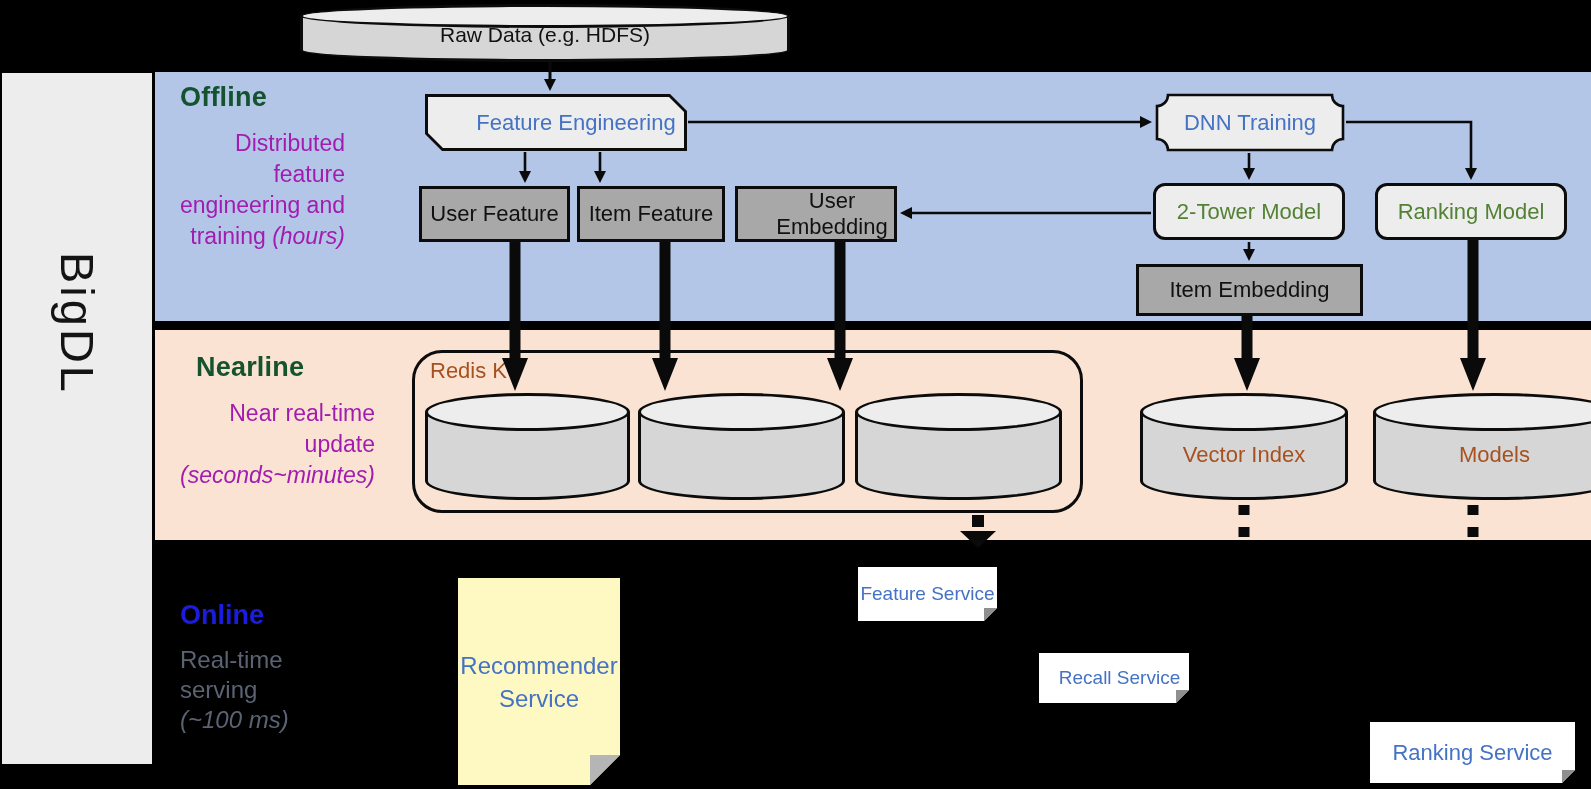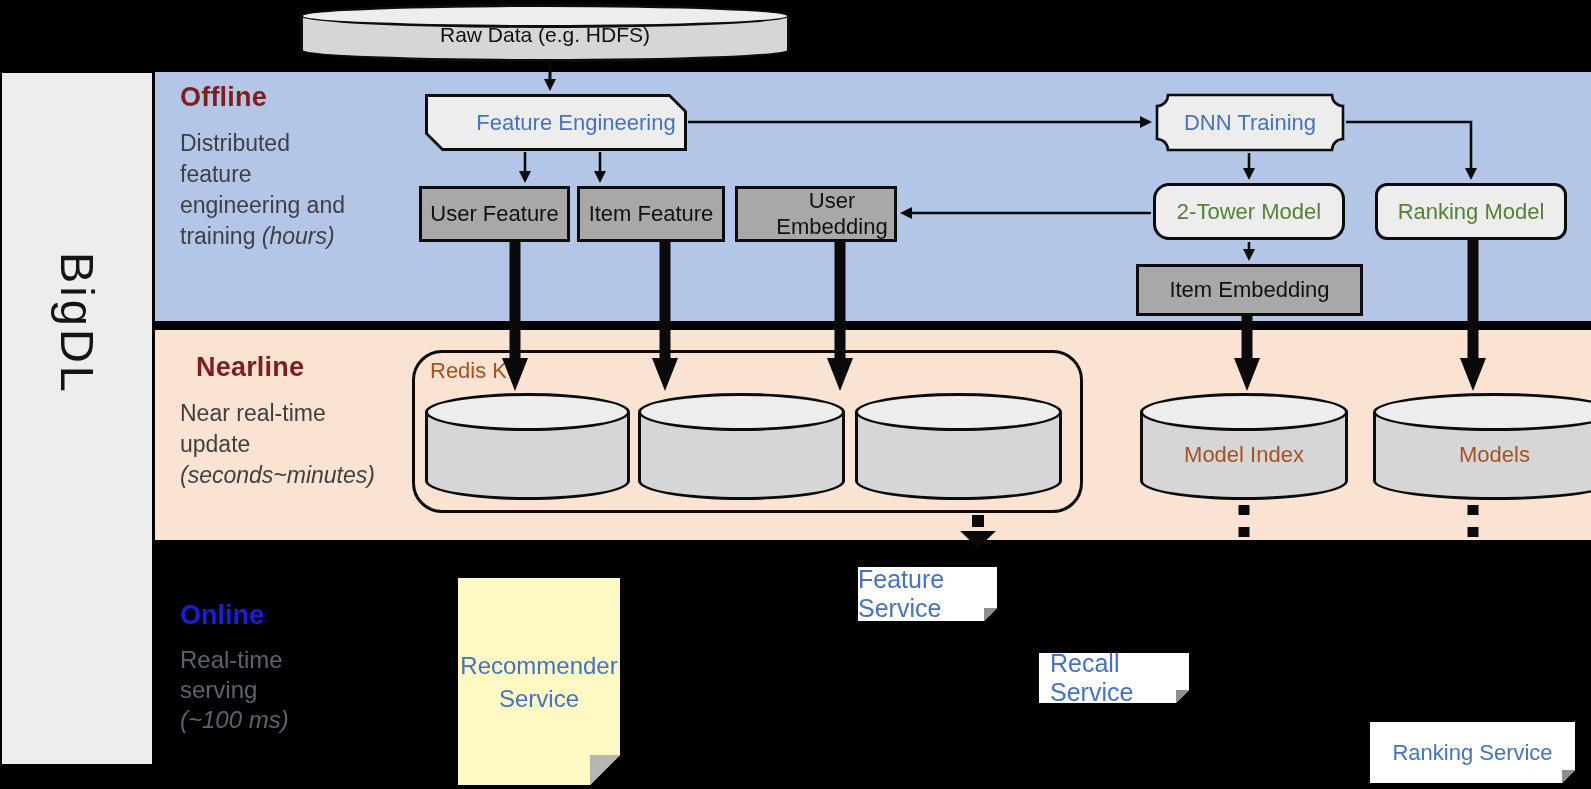--- a/index.html
+++ b/index.html
@@ -5,22 +5,22 @@
   html,body{margin:0;padding:0;background:#000;}
   #canvas{
     position:relative;width:1591px;height:789px;background:#000;overflow:hidden;
     font-family:"Liberation Sans","DejaVu Sans",sans-serif;
   }
   .abs{position:absolute;}
   
   .sec{position:absolute;left:155px;width:1436px;}
   .sec-offline{top:72px;height:249px;background:#b3c6e8;}
   .sec-nearline{top:330px;height:210px;background:#fbe3d4;}
-  .sec-title{position:absolute;left:25px;font-size:27px;font-weight:600;color:#7f1d1d;letter-spacing:.2px;}
-  .sec-desc{position:absolute;left:25px;font-size:23px;line-height:31px;color:#404040;white-space:pre-line;}
+  .sec-title{position:absolute;left:25px;font-size:27px;font-weight:600;color:#14532d;letter-spacing:.2px;}
+  .sec-desc{position:absolute;left:25px;font-size:23px;line-height:31px;color:#a21caf;white-space:pre-line;text-align:right;}
   .sec-desc .it{font-style:italic;}
   .online-title{position:absolute;left:180px;top:600px;font-size:27px;font-weight:700;color:#1c1ce0;}
   .online-desc{position:absolute;left:180px;top:645px;font-size:24px;line-height:30px;color:#5b6373;white-space:pre-line;}
   .online-desc .it{font-style:italic;}
   
   .brandbar{left:2px;top:73px;width:150px;height:691px;background:#ededed;}
   .brandtext{
     left:50px;top:252px;writing-mode:vertical-rl;font-size:47px;color:#141414;
     letter-spacing:3px;font-weight:400;
   }
@@ -55,21 +55,21 @@
   .cyl-flat .cap-bottom{height:24px;}
   .cyl-flat .bodyp{top:12px;bottom:12px;}
   .cyl-flat .cap-top{height:24px;}
   .cyl-flat .clabel{top:32%;font-size:21px;color:#111;}
   
   .kv-frame{left:412px;top:350px;width:671px;height:163px;border:3px solid #0c0c0c;
      border-radius:30px;box-sizing:border-box;background:transparent;}
   .kv-label{left:430px;top:358px;font-size:22px;}
   
   .note{position:absolute;background:#fff;display:flex;align-items:center;justify-content:center;
-        font-size:25px;color:#4472c4;
+        font-size:19px;color:#4472c4;
         clip-path:polygon(0 0,100% 0,100% calc(100% - 13px),calc(100% - 13px) 100%,0 100%);}
   .note .fold{position:absolute;right:0;bottom:0;width:13px;height:13px;background:#8f8f8f;
         clip-path:polygon(0 100%,100% 0,0 0);}
   .doc{left:458px;top:578px;width:162px;height:207px;background:#fef9c3;
        clip-path:polygon(0 0,100% 0,100% calc(100% - 30px),calc(100% - 30px) 100%,0 100%);
        display:flex;align-items:center;justify-content:center;text-align:center;
        font-size:24px;line-height:33px;color:#4472c4;white-space:pre-line;}
   .doc-fold{left:590px;top:755px;width:30px;height:30px;background:#b5b5b5;
        clip-path:polygon(0 100%,100% 0,0 0);}
   
@@ -122,21 +122,21 @@
       <span>User Embedding</span>
     </div>
 
   <div class="plaque" style="left:1155px;top:93px;width:190px;height:59px;">
     <svg width="190" height="59">
       <path d="M 13 2 H 177 A 11 11 0 0 0 188 13 V 46 A 11 11 0 0 0 177 57 H 13 A 11 11 0 0 0 2 46 V 13 A 11 11 0 0 0 13 2 Z" fill="#ededed" stroke="#0c0c0c" stroke-width="2.6"></path>
     </svg>
     <div class="lbl txt-blue">DNN Training</div>
   </div>
 
-  <div class="box lightbox rounded txt-green" style="left:1153px;top:183px;width:192px;height:57px;border-radius:16px;">
+  <div class="box lightbox rounded txt-green" style="left:1153px;top:183px;width:192px;height:57px;">
       <span>2-Tower Model</span>
     </div>
   <div class="box lightbox rounded txt-green" style="left:1375px;top:183px;width:192px;height:57px;">
       <span>Ranking Model</span>
     </div>
   <div class="box graybox" style="left:1136px;top:264px;width:227px;height:52px;">
       <span>Item Embedding</span>
     </div>
 
   <div class="abs kv-frame"></div>
@@ -155,21 +155,21 @@
   <div class="cyl" style="left:855px;top:393px;width:207px;height:107px;">
     <div class="cap-bottom"></div>
       <div class="bodyp"></div>
       <div class="cap-top"></div>
   </div>
 
   <div class="cyl" style="left:1140px;top:393px;width:208px;height:107px;">
     <div class="cap-bottom"></div>
       <div class="bodyp"></div>
       <div class="cap-top"></div>
-    <div class="clabel txt-brown">Model Index</div>
+    <div class="clabel txt-brown">Vector Index</div>
   </div>
   <div class="cyl" style="left:1373px;top:393px;width:204px;height:107px;padding-left:39px;">
     <div class="cap-bottom"></div>
       <div class="bodyp"></div>
       <div class="cap-top"></div>
     <div class="clabel txt-brown">Models</div>
   </div>
 
   <div class="abs doc"><span>Recommender
 Service</span></div>

